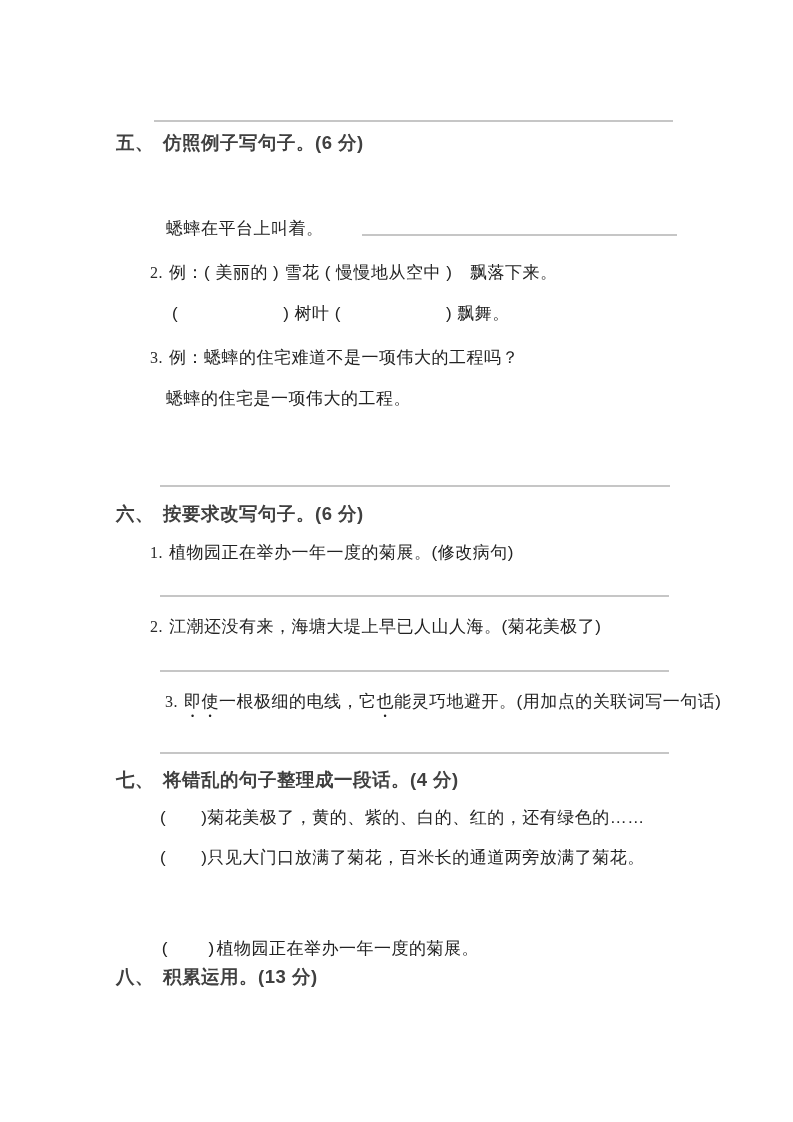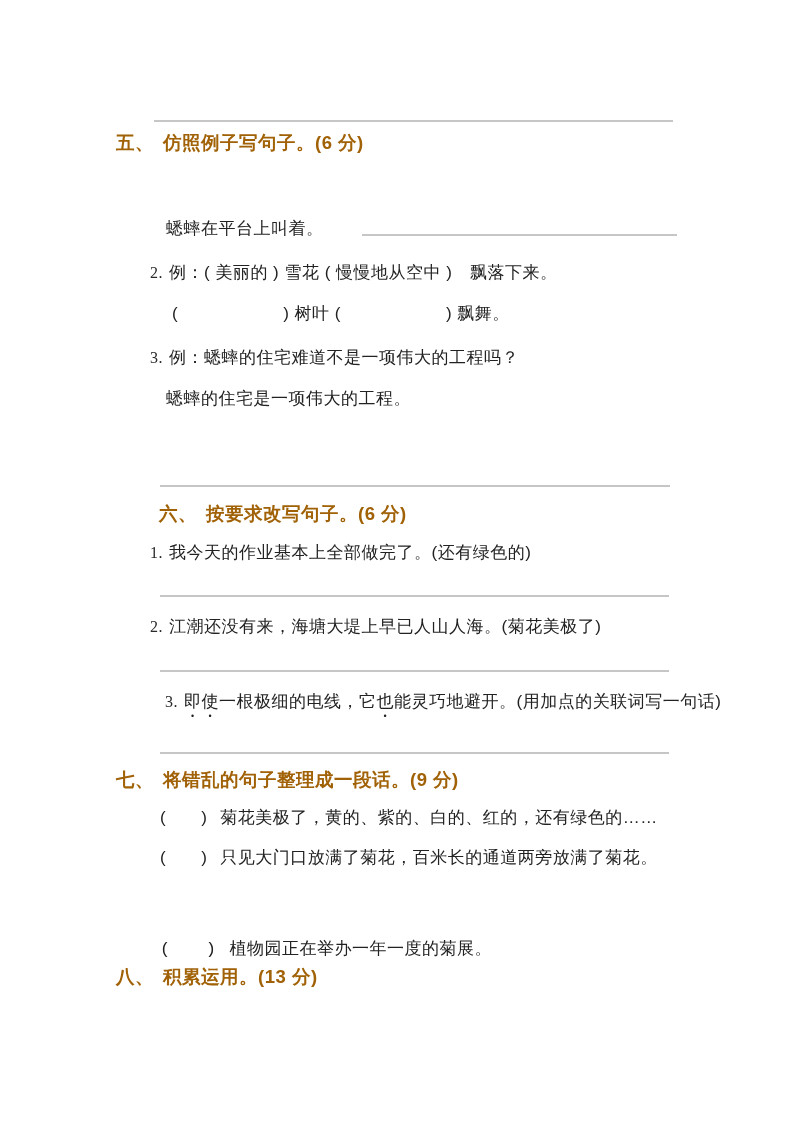--- a/index.html
+++ b/index.html
@@ -16,21 +16,21 @@
     position: absolute;
     white-space: nowrap;
     font-size: 17px;
     line-height: 24px;
     letter-spacing: 0.5px;
   }
   .heading {
     font-weight: 700;
     font-size: 18.5px;
     line-height: 26px;
-    color: #a16207;
+    color: #404040;
     letter-spacing: 0.5px;
   }
   .hnum { margin-right: 9px; }
   .num {
     font-family: "Liberation Serif", serif;
     font-size: 16px;
     margin-right: 6px;
     color: #2a2a2a;
   }
   .second {
@@ -43,21 +43,21 @@
     position: absolute;
     height: 2px;
     background: #c6c6c6;
   }
   .emph {
     -webkit-text-emphasis: filled dot #222;
     -webkit-text-emphasis-position: under left;
     text-emphasis: filled dot #222;
     text-emphasis-position: under left;
   }
-  .ptext { margin-left: 13px; }
+  .ptext { }
 </style>
 </head>
 <body>
 
 <div class="page">
 
   <div class="ans-line" style="top:120px; left:154px; width:519px;"></div>
 
   <div class="row heading" style="top:130px; left:116px;">
     <span class="hnum">五、</span><span>仿照例子写句子。(6 分)</span>
@@ -80,41 +80,41 @@
   <div class="row" style="top:346px; left:150px;">
     <span class="num">3.</span><span>例：蟋蟀的住宅难道不是一项伟大的工程吗？</span>
   </div>
 
   <div class="row" style="top:387px; left:166px;">
     <span>蟋蟀的住宅是一项伟大的工程。</span>
   </div>
 
   <div class="ans-line" style="top:485px; left:160px; width:510px;"></div>
 
-  <div class="row heading" style="top:501px; left:116px;margin-left:43px;">
+  <div class="row heading" style="top:501px; left:116px;">
     <span class="hnum">六、</span><span>按要求改写句子。(6 分)</span>
   </div>
 
   <div class="row" style="top:541px; left:150px;">
-    <span class="num">1.</span><span>我今天的作业基本上全部做完了。(还有绿色的)</span>
+    <span class="num">1.</span><span>植物园正在举办一年一度的菊展。(修改病句)</span>
   </div>
   <div class="ans-line" style="top:595px; left:160px; width:509px;"></div>
 
   <div class="row" style="top:615px; left:150px;">
     <span class="num">2.</span><span>江潮还没有来，海塘大堤上早已人山人海。(菊花美极了)</span>
   </div>
   <div class="ans-line" style="top:670px; left:160px; width:509px;"></div>
 
   <div class="row" style="top:690px; left:150px;margin-left:15px;">
     <span class="num">3.</span><span class="emph">即使</span><span>一根极细的电线，它</span><span class="emph">也</span><span>能灵巧地避开。(用加点的关联词写一句话)</span>
   </div>
   <div class="ans-line" style="top:752px; left:160px; width:509px;"></div>
 
   <div class="row heading" style="top:767px; left:116px;">
-    <span class="hnum">七、</span><span>将错乱的句子整理成一段话。(9 分)</span>
+    <span class="hnum">七、</span><span>将错乱的句子整理成一段话。(4 分)</span>
   </div>
 
   <div class="row" style="top:806px; left:160px;">
     <span>(　　)</span><span class="ptext">菊花美极了，黄的、紫的、白的、红的，还有绿色的……</span>
   </div>
 
   <div class="row" style="top:846px; left:160px;">
     <span>(　　)</span><span class="ptext">只见大门口放满了菊花，百米长的通道两旁放满了菊花。</span>
   </div>
 

